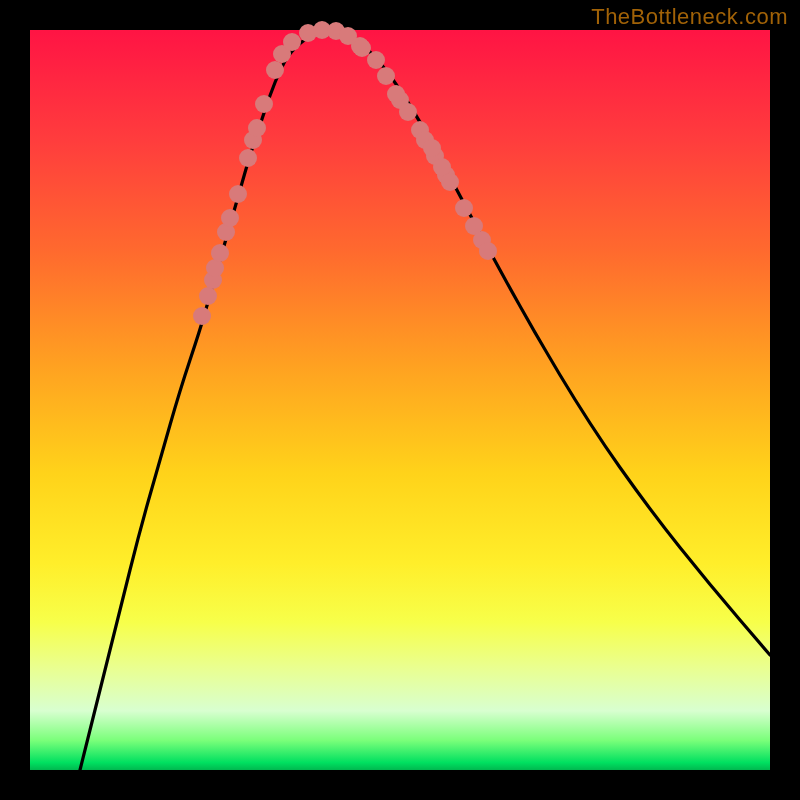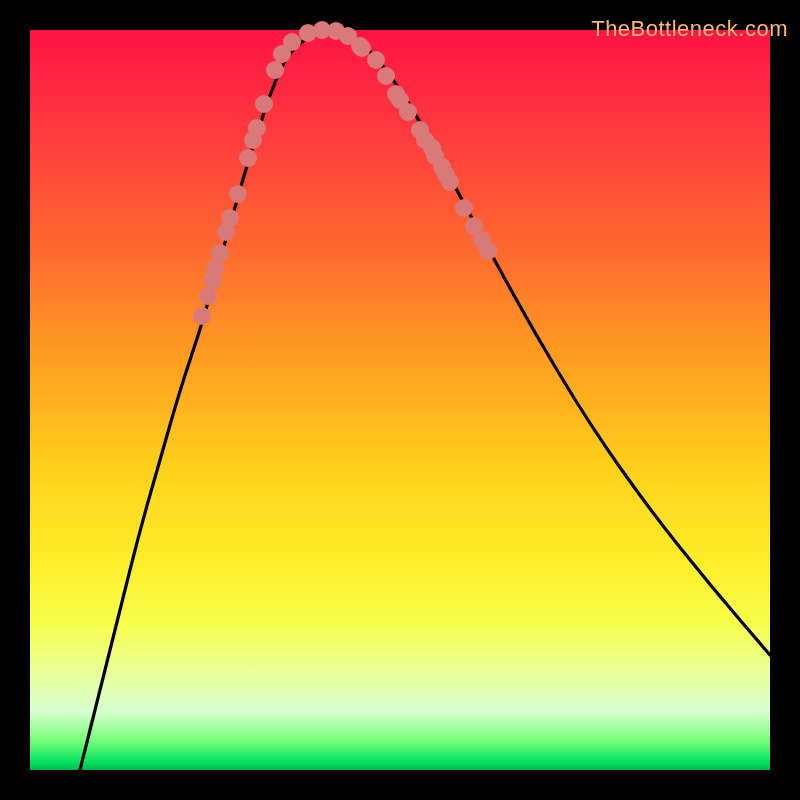--- a/index.html
+++ b/index.html
@@ -42,23 +42,23 @@
   .plot-area svg {
     position: absolute;
     left: 0;
     top: 0;
     width: 740px;
     height: 740px;
     overflow: visible;
   }
   .watermark {
     position: absolute;
-    top: 16px;
+    top: 4px;
     right: 12px;
-    color: #fdba74;
+    color: #a16207;
     font-size: 22px;
     font-weight: 500;
     letter-spacing: 0.5px;
     user-select: none;
   }
 </style>
 </head>
 <body>
 
 <div class="frame">

